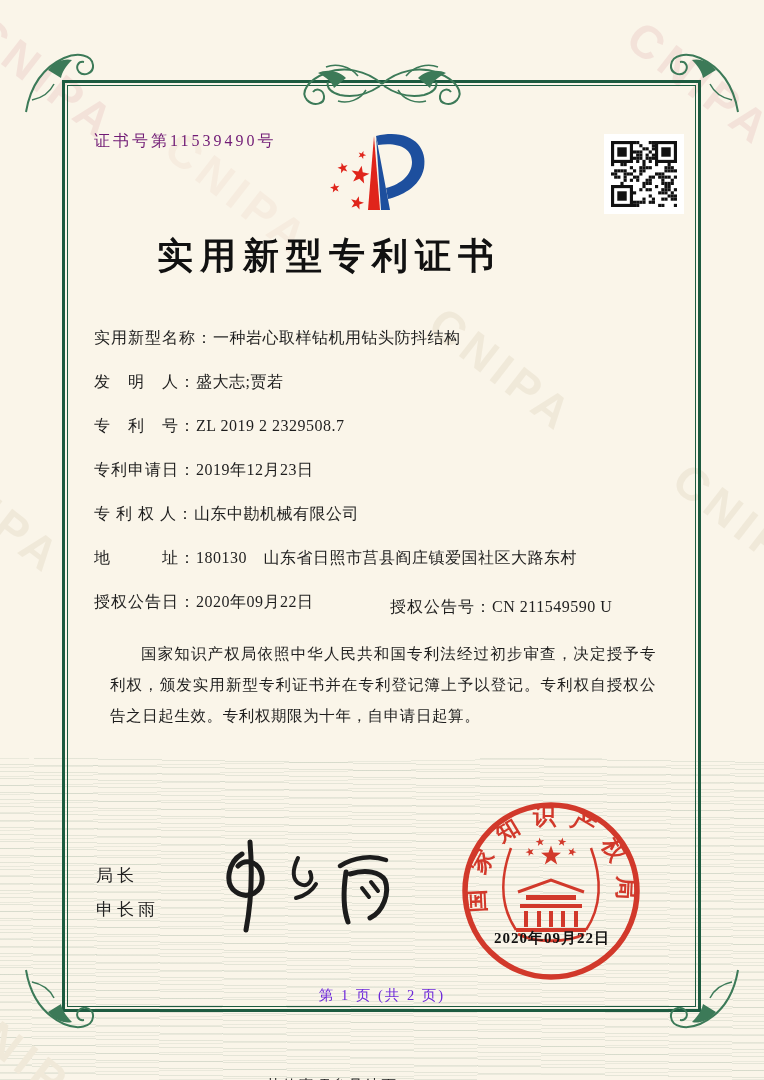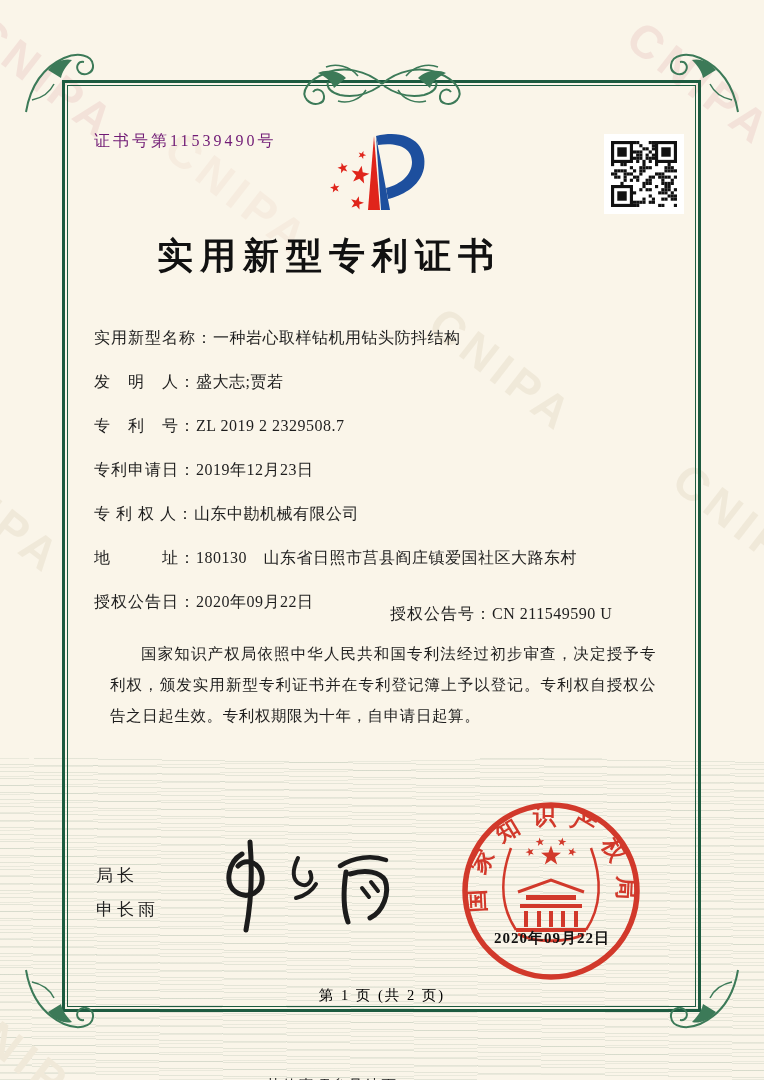--- a/index.html
+++ b/index.html
@@ -37,36 +37,36 @@
   .cert-no{left:94px;top:131px;font-size:16px;letter-spacing:3px;color:#701a75;z-index:3;}
   .logo{left:328px;top:124px;z-index:3;}
   .qr-box{left:604px;top:134px;width:80px;height:80px;background:#fff;z-index:3;
     display:flex;align-items:center;justify-content:center;}
   .title{left:0;top:232px;width:658px;text-align:center;font-size:36px;font-weight:bold;
     letter-spacing:7px;color:#111;z-index:3;}
   
   .fields{left:94px;top:324px;width:580px;z-index:3;font-size:16px;color:#1e1e1e;}
   .frow{height:44px;line-height:27px;letter-spacing:1px;position:relative;}
   .fvalue{letter-spacing:.5px;}
-  .grant-right{position:absolute;left:296px;top:12px;}
+  .grant-right{position:absolute;left:296px;top:5px;}
   
   .paras{left:94px;top:622px;width:578px;z-index:3;font-size:15.5px;line-height:31px;
     text-align:justify;color:#1e1e1e;}
   .paras p{margin:16px;text-indent:2em;letter-spacing:.6px;}
   
   .sig-title{left:96px;top:864px;font-size:17px;letter-spacing:4px;z-index:3;}
   .sig-name{left:96px;top:898px;font-size:17px;letter-spacing:4px;z-index:3;}
   .sig-hand{left:212px;top:836px;z-index:3;}
   
   .seal{left:456px;top:796px;z-index:4;opacity:.93;}
   .seal-date{left:462px;top:929px;width:180px;text-align:center;font-size:15px;
     color:#111;letter-spacing:1px;z-index:5;font-weight:bold;}
   
   .page-indicator{left:0;top:986px;width:764px;text-align:center;font-size:14.5px;
-    letter-spacing:2px;z-index:3;color:#000000;}
+    letter-spacing:2px;z-index:3;color:#6d28d9;}
   .footer-note{left:0;top:1076px;width:664px;text-align:center;font-size:14.5px;
     letter-spacing:2px;z-index:3;color:#222;}
 </style>
 </head>
 <body>
 
 <div>
 
   <div class="abs texture"></div>
 

